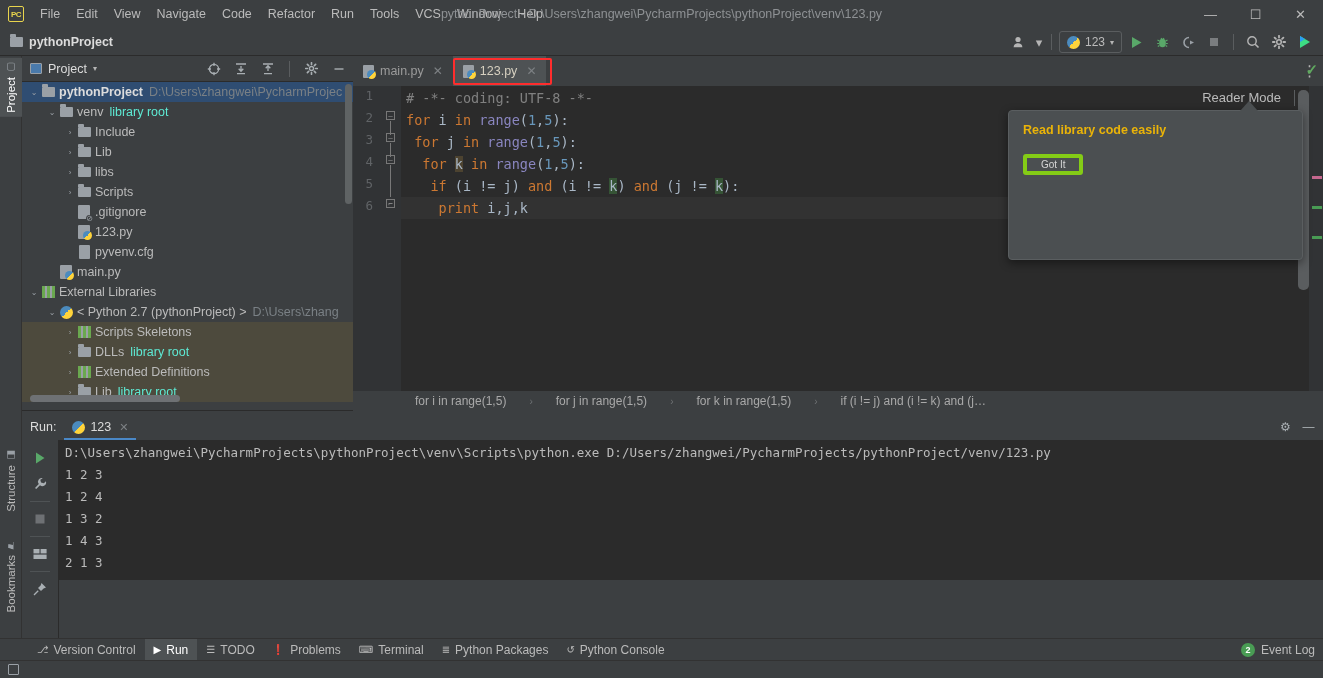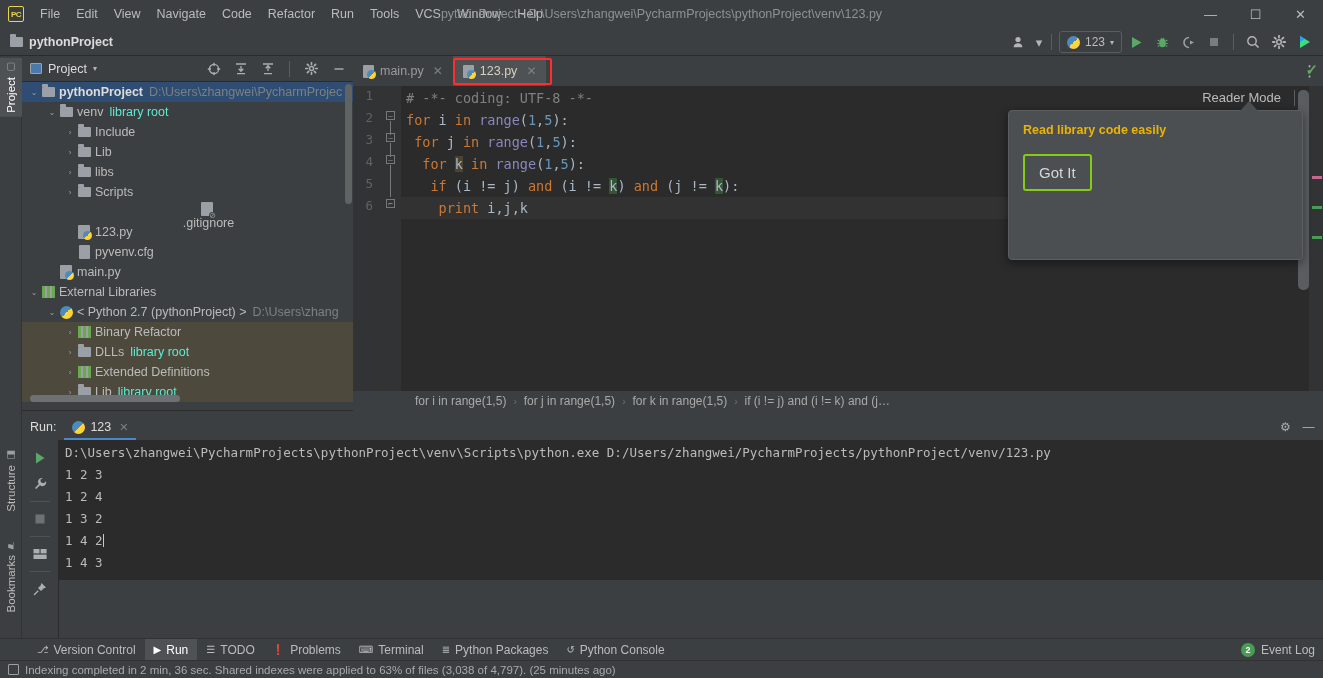--- a/index.html
+++ b/index.html
@@ -232,42 +232,42 @@
     font-weight: bold;
   }
   .reader-mode {
     position: absolute; right: 42px; top: 34px; color: #bbbbbb; font-size: 13px;
   }
   .rm-sep { position: absolute; right: 28px; top: 34px; width:1px; height:16px; background:#5a5d5f;}
 
   
   .breadcrumbs {
     position: absolute; left: 353px; top: 391px; width: 970px; height: 20px;
-    background: #3c3f41; display: flex; align-items: center; gap: 7px;
+    background: #3c3f41; display: flex; align-items: center; gap: 23px;
     padding-left: 62px; font-size: 12px; color: #a9a9a9;
   }
   .bc-sep { color: #6e7174; font-size: 10px; }
 
   
   .popup {
     position: absolute; left: 1008px; top: 110px; width: 295px; height: 150px;
     background: #4b4f51; border: 1px solid #5a5e60; border-radius: 4px;
     box-shadow: 0 3px 10px rgba(0,0,0,0.45); padding: 12px 14px; z-index: 40;
   }
   .popup-arrow {
     position: absolute; left: 1240px; top: 101px; width: 0; height: 0;
     border-left: 9px solid transparent; border-right: 9px solid transparent;
     border-bottom: 10px solid #4b4f51; z-index: 41;
   }
   .popup h4 { font-size: 12.5px; color: #eab308; margin-bottom: 6px; }
   .popup p  { font-size: 12.5px; color: #c9c9c9; line-height: 16.5px; }
   .popup .gotit {
-    margin-top: 11px; display: inline-block; padding: 8px 14px;
-    background: #4b4f51; border: 2px solid #84cc16; border-radius: 3px;
-    color: #d6d6d6; font-size: 15px;
+    margin-top: 11px; display: inline-block; padding: 1px 14px;
+    background: #4b4f51; border: 4px solid #84cc16; border-radius: 3px;
+    color: #d6d6d6; font-size: 10px;
   }
 
   
   .runwin {
     position: absolute; left: 22px; top: 414px; width: 1301px; height: 224px;
     background: #3c3f41;
   }
   .runhead {
     height: 26px; display: flex; align-items: center; gap: 8px; padding-left: 8px;
     position: relative;
@@ -524,37 +524,37 @@
           </span>
           <span>libs</span>
         </div>
         <div class="row" style="padding-left: 42px;">
           <span class="arrow">›</span>
           <span class="ico">
             <span class="fold"></span>
           </span>
           <span>Scripts</span>
         </div>
-        <div class="row" style="padding-left: 42px; flex-direction: column;">
-          <span class="arrow none"></span>
-          <span class="ico">
-            <span class="gitfile"></span>
-          </span>
-          <span>.gitignore</span>
-        </div>
         <div class="row" style="padding-left: 42px;">
           <span class="arrow none"></span>
           <span class="ico">
-            <span class="pyfile"></span>
-          </span>
-          <span>123.py</span>
+            <span class="gitfile"></span>
+          </span>
+          <span>.gitignore</span>
         </div>
         <div class="row" style="padding-left: 42px;">
           <span class="arrow none"></span>
           <span class="ico">
+            <span class="pyfile"></span>
+          </span>
+          <span>123.py</span>
+        </div>
+        <div class="row" style="padding-left: 42px;">
+          <span class="arrow none"></span>
+          <span class="ico">
             <span class="cfgfile"></span>
           </span>
           <span>pyvenv.cfg</span>
         </div>
         <div class="row" style="padding-left: 24px;">
           <span class="arrow none"></span>
           <span class="ico">
             <span class="pyfile"></span>
           </span>
           <span>main.py</span>
@@ -572,21 +572,21 @@
             <span class="py-ico"></span>
           </span>
           <span>&lt; Python 2.7 (pythonProject) &gt;</span>
           <span class="sub-path">D:\Users\zhang</span>
         </div>
         <div class="row hl" style="padding-left: 42px;">
           <span class="arrow">›</span>
           <span class="ico">
             <span class="libico"></span>
           </span>
-          <span>Binary Refactor</span>
+          <span>Scripts Skeletons</span>
         </div>
         <div class="row hl" style="padding-left: 42px;">
           <span class="arrow">›</span>
           <span class="ico">
             <span class="fold"></span>
           </span>
           <span>DLLs</span>
           <span class="sub">library root</span>
         </div>
         <div class="row hl" style="padding-left: 42px;">
@@ -714,21 +714,21 @@
           </svg>
         </div>
         <div class="rt-div"></div>
         <div class="rt-btn">
           <svg width="14" height="14" viewBox="0 0 14 14">
             <path d="M8.5 1 L13 5.5 L10.6 6.4 L8 9 L5 6 L7.6 3.4 Z" fill="#a9afb3"></path>
             <path d="M5.2 8.8 L1 13" stroke="#a9afb3" stroke-width="1.3"></path>
           </svg>
         </div>
       </div>
-      <div class="console" id="console"><div class="cmd">D:\Users\zhangwei\PycharmProjects\pythonProject\venv\Scripts\python.exe D:/Users/zhangwei/PycharmProjects/pythonProject/venv/123.py</div><div>1 2 3</div><div>1 2 4</div><div>1 3 2</div><div>1 4 2<span class="caret-blink"></span></div><div>1 4 3</div></div>
+      <div class="console" id="console"><div class="cmd">D:\Users\zhangwei\PycharmProjects\pythonProject\venv\Scripts\python.exe D:/Users/zhangwei/PycharmProjects/pythonProject/venv/123.py</div><div>1 2 3</div><div>1 2 4</div><div>1 3 2</div><div>1 4 3</div><div>2 1 3</div></div>
     </div>
   </div>
 
   <div class="bottombar" id="bottombar">
     <div class="bt">
         <span style="font-size: 10px;">⎇</span>
         <span>Version Control</span>
       </div>
       <div class="bt active">
         <span style="font-size: 10px;">▶</span>
@@ -755,16 +755,15 @@
         <span>Python Console</span>
       </div>
       <div class="bb-right">
       <div class="evbadge">2</div>
       <span>Event Log</span>
     </div>
   </div>
 
   <div class="statusbar">
     <div class="sb-ico"></div>
-    <span>Indexing completed in 2 min, 36 sec. Shared indexes were applied to 63% of files (3,038 of 4,797). (25 minutes ago)</span>
   </div>
 
 </div>
 
 </body></html>

